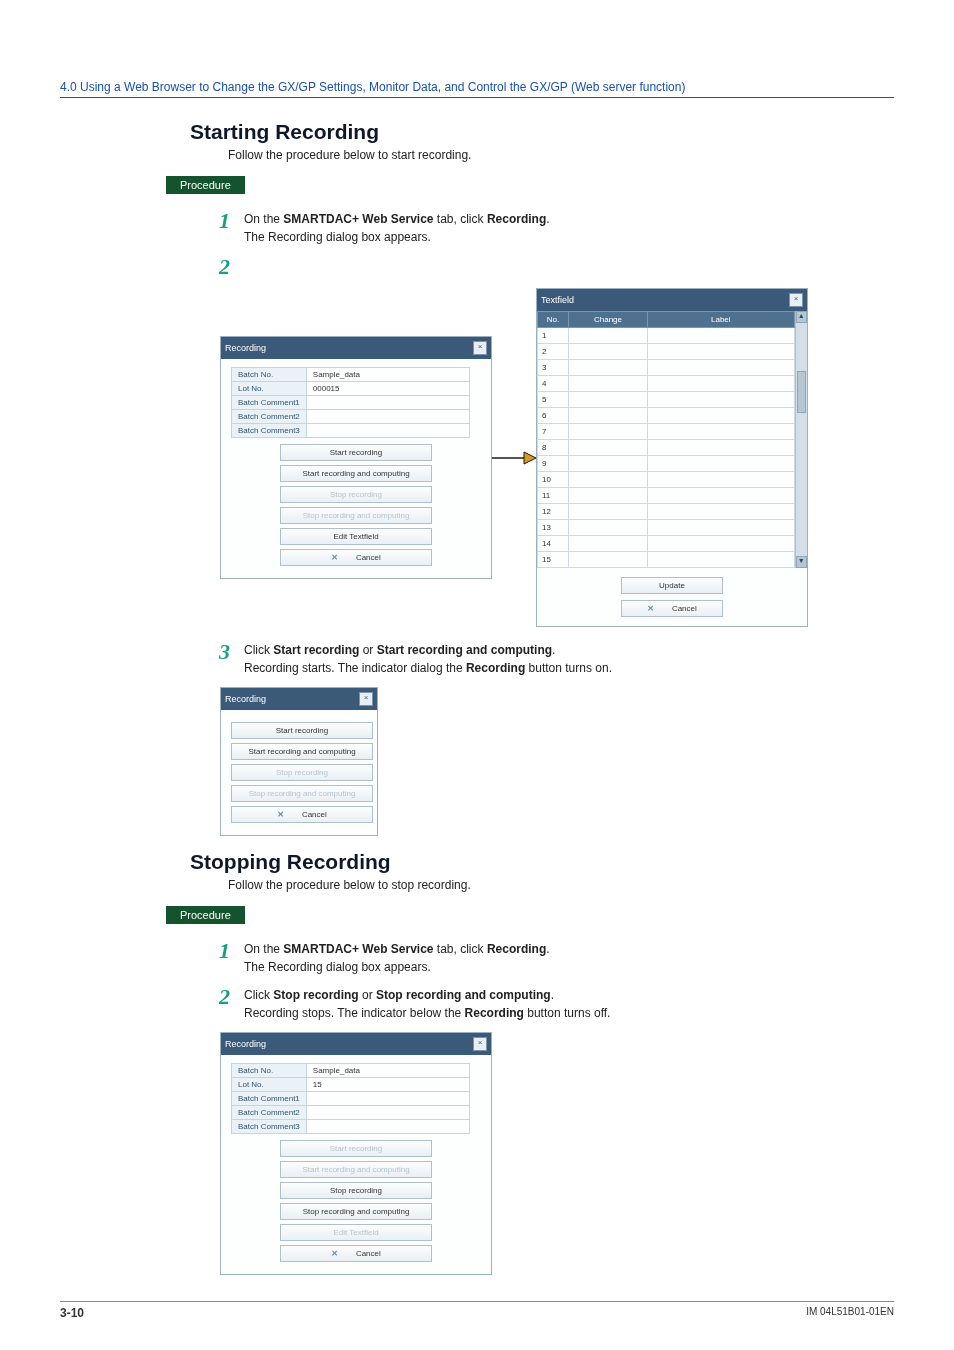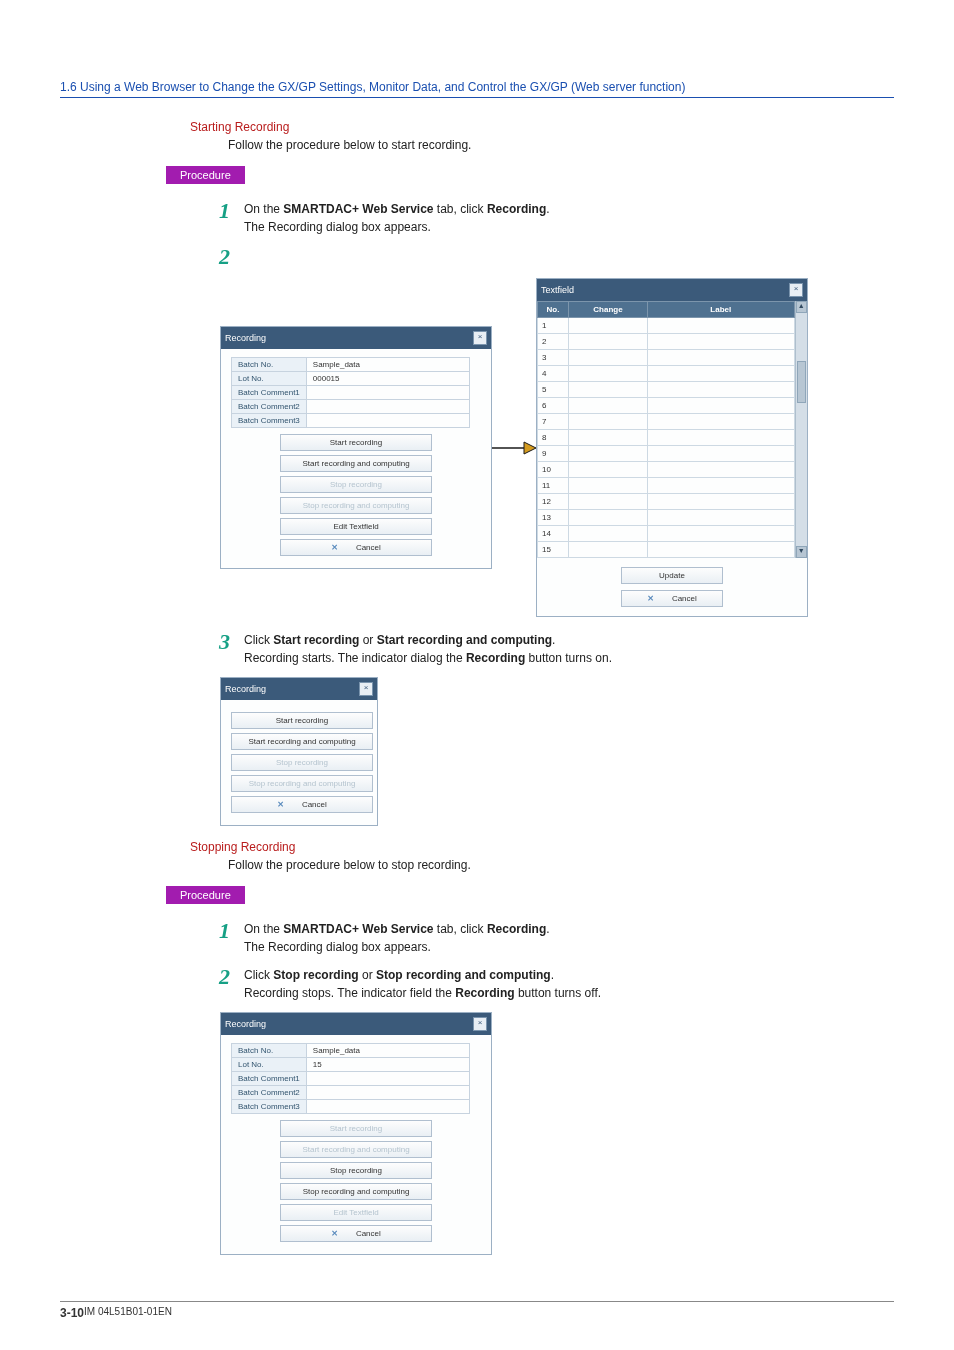--- a/index.html
+++ b/index.html
@@ -1,21 +1,21 @@
 <!DOCTYPE html>
 <html><head>
 <meta charset="utf-8">
 <style>
 html,body{margin:0;padding:0;background:#fff;font-family:Arial,Helvetica,sans-serif;color:#222}
 .page{width:954px;height:1350px;margin:0 auto;position:relative;box-sizing:border-box;padding:80px 60px 40px 60px}
 .breadcrumb{color:#1a4fb0;font-size:12px;border-bottom:1px solid #1a4fb0;padding-bottom:3px;margin-bottom:22px}
 .content{margin-left:130px}
-.h2{font-weight:normal;font-size:12px;color:#b91c1c;margin:0 0 4px 0}
+.h2{font-weight:bold;font-size:21px;color:#0f172a;margin:0 0 4px 0}
 .sub{font-size:12px;margin:0 0 10px 38px}
-.proc-bar{display:inline-block;background:#a21caf;color:#fff;font-size:11px;padding:3px 14px;margin:4px 0 10px -24px}
+.proc-bar{display:inline-block;background:#14532d;color:#fff;font-size:11px;padding:3px 14px;margin:4px 0 10px -24px}
 .step-row{display:flex;align-items:flex-start;margin:6px 0 10px 0}
 .step-num{font-family:Georgia,'Times New Roman',serif;font-style:italic;font-weight:bold;font-size:22px;color:#16a085;width:40px;flex:none;line-height:1;text-align:right;padding-right:14px}
 .step-body{font-size:12px;line-height:1.5}
 .step-body .line2{font-size:12px}
 b{font-weight:bold}
 .fig-wrap{display:flex;align-items:center;margin:6px 0 14px 30px}
 .dialog{border:1px solid #9cb0c4;background:#fdfefe;font-size:8px;color:#333}
 .dlg-title{background:#3b5a7a;color:#fff;display:flex;justify-content:space-between;align-items:center;padding:4px 4px;font-size:9px}
 .close-sq{background:#e8eef4;border:1px solid #7a94ad;color:#3b5a7a;font-size:8px;width:12px;height:12px;line-height:10px;text-align:center}
 .dlg-body{padding:8px 10px;background:#fdfefe}
@@ -24,42 +24,42 @@
 .form-table td.lab{background:#eaf1f7;color:#33556f}
 .btn{border:1px solid #b0bfcf;background:linear-gradient(#fdfdfd,#e9eff4);padding:3px 0;margin:4px auto;font-size:8px;text-align:center;width:150px;display:block;color:#333}
 .btn.dis{color:#b5c4cf}
 .btn.cancel::before{content:"✕";color:#5a8bbd;margin-right:18px;font-weight:bold}
 .btn-stack{margin-top:6px}
 .arrow-wrap{width:44px;flex:none;display:flex;align-items:center;justify-content:center}
 .arrow-wrap svg{width:44px;height:20px}
 .textfield-dlg{width:270px}
 .tf-grid{display:flex}
 .tf-tbl{border-collapse:collapse;width:100%}
-.tf-tbl th{background:#4f7190;color:#fff;font-size:8px;font-weight:bold;padding:3px 4px;border:1px solid #7c95ac}
+.tf-tbl th{background:#4f7190;color:#fff;font-size:8px;font-weight:normal;padding:3px 4px;border:1px solid #7c95ac}
 .tf-tbl td{border:1px solid #cdd9e3;font-size:8px;padding:2px 4px;height:11px}
 .tf-tbl td.no{width:22px;text-align:left}
 .tf-tbl td.ttl{width:70px}
 .scroll-col{width:12px;background:#d4dee7;border-left:1px solid #aebfcd;position:relative}
 .scroll-col .arw{height:10px;background:#b7c6d3;border:1px solid #8fa6b9;font-size:7px;text-align:center;line-height:8px;color:#314a60}
 .scroll-col .thumb{position:absolute;left:1px;right:1px;top:60px;height:40px;background:#b7c6d3;border:1px solid #8fa6b9}
 .tf-footer{text-align:center;padding:6px 0}
 .tf-footer .btn{width:100px;display:inline-block;margin:3px 6px}
 .d1{width:270px}
 .d1 .btn{width:150px}
 .d2{width:156px}
 .d2 .btn{width:140px}
 .d3{width:270px}
-.footer{position:absolute;bottom:30px;left:60px;right:60px;border-top:1px solid #888;display:flex;justify-content:flex-start;font-size:10px;padding-top:4px;color:#333}
+.footer{position:absolute;bottom:30px;left:60px;right:60px;border-top:1px solid #888;display:flex;justify-content:space-between;font-size:10px;padding-top:4px;color:#333}
 .footer .pg{font-weight:bold;font-size:12px}
 </style>
 </head>
 <body>
 <div class="page">
 
-<div class="breadcrumb">1.6  Using a Web Browser to Change the GX/GP Settings, Monitor Data, and Control the GX/GP (Web server function)</div>
+<div class="breadcrumb">4.0  Using a Web Browser to Change the GX/GP Settings, Monitor Data, and Control the GX/GP (Web server function)</div>
 
 <div class="content">
 
   
   <div class="h2">Starting Recording</div>
   <div class="sub">Follow the procedure below to start recording.</div>
   <div class="proc-bar">Procedure</div>
 
   <div class="step-row">
     <div class="step-num">1</div>
@@ -260,21 +260,21 @@
     <div class="step-body">
       <span>On the </span><b>SMARTDAC+ Web Service</b><span> tab, click </span><b>Recording</b><span>.</span><br>
       <span>The Recording dialog box appears.</span>
     </div>
   </div>
 
   <div class="step-row">
     <div class="step-num">2</div>
     <div class="step-body">
       <span>Click </span><b>Stop recording</b><span> or </span><b>Stop recording and computing</b><span>.</span><br>
-      <span>Recording stops. The indicator field the </span><b>Recording</b><span> button turns off.</span>
+      <span>Recording stops. The indicator below the </span><b>Recording</b><span> button turns off.</span>
     </div>
   </div>
 
   <div class="fig-wrap">
     <div class="dialog d3">
       <div class="dlg-title">
         <span>Recording</span>
         <span class="close-sq">×</span>
       </div>
       <div class="dlg-body">

